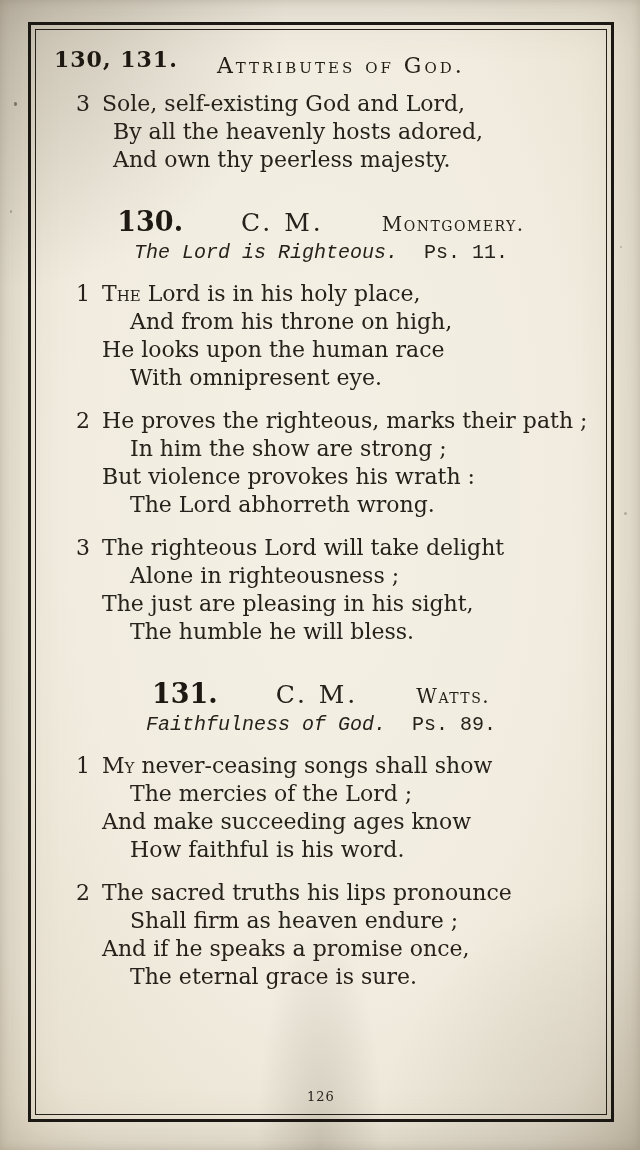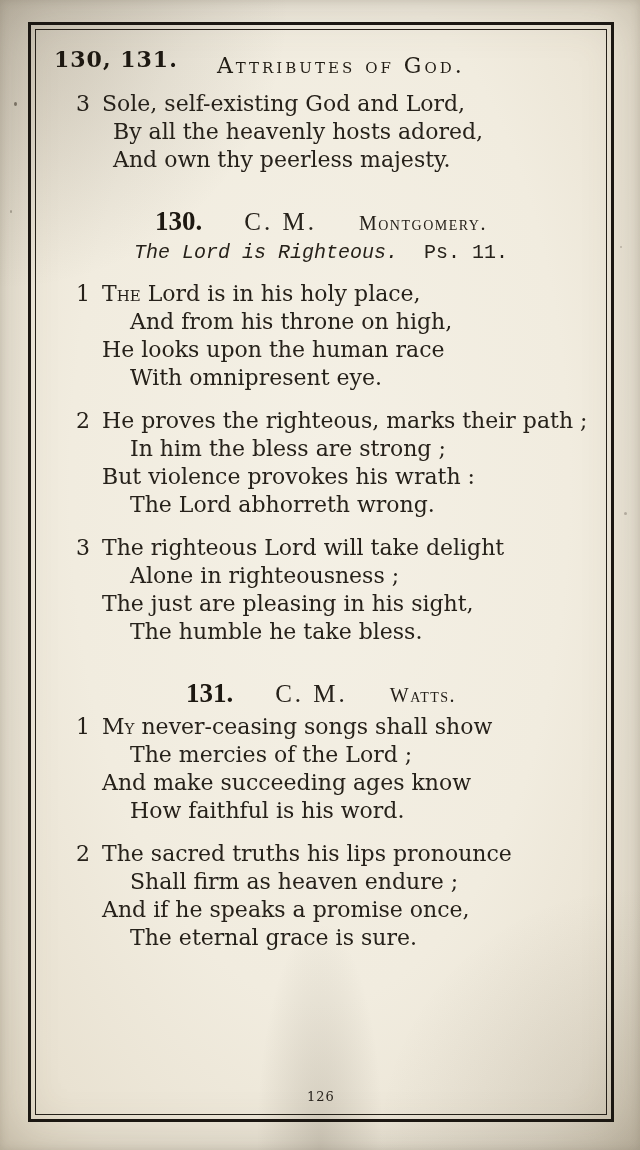--- a/index.html
+++ b/index.html
@@ -92,25 +92,24 @@
   }
   .line { white-space: nowrap; }
   .line.ind { padding-left: 28px; }
   .topverse .line.cont { padding-left: 11px; }
   .lead { font-variant: small-caps; }
   
   .hymn-heading {
     display: flex;
     justify-content: center;
     align-items: baseline;
-    gap: 42px;
+    gap: 58px;
     margin-top: 32px;
     margin-bottom: 4px;
     white-space: nowrap;
-    font-family: Liberation Serif, serif;
   }
   .hymn-no {
     font-size: 27px;
     font-weight: 700;
     color: #1d1811;
   }
   .hymn-meter {
     font-size: 25px;
     letter-spacing: 3px;
   }
@@ -192,37 +191,41 @@
           <span class="vnum">1</span>
           <div class="line"><span class="lead">The</span> <span>Lord is in his holy place,</span></div>
           <div class="line ind">And from his throne on high,</div>
           <div class="line">He looks upon the human race</div>
           <div class="line ind">With omnipresent eye.</div>
         </div>
 
         <div class="verse">
           <span class="vnum">2</span>
           <div class="line">He proves the righteous, marks their path ;</div>
-          <div class="line ind">In him the bless are strong ;</div>
+          <div class="line ind">In him the show are strong ;</div>
           <div class="line">But violence provokes his wrath :</div>
           <div class="line ind">The Lord abhorreth wrong.</div>
         </div>
 
         <div class="verse">
           <span class="vnum">3</span>
           <div class="line">The righteous Lord will take delight</div>
           <div class="line ind">Alone in righteousness ;</div>
           <div class="line">The just are pleasing in his sight,</div>
-          <div class="line ind">The humble he take bless.</div>
+          <div class="line ind">The humble he will bless.</div>
         </div>
 
         <div class="hymn-heading">
           <span class="hymn-no">131.</span>
           <span class="hymn-meter">C. M.</span>
           <span class="hymn-author">Watts.</span>
+        </div>
+        <div class="hymn-sub">
+          <span class="sub-title">Faithfulness of God.</span>
+          <span class="sub-ref">Ps. 89.</span>
         </div>
 
         <div class="verse">
           <span class="vnum">1</span>
           <div class="line"><span class="lead">My</span> <span>never-ceasing songs shall show</span></div>
           <div class="line ind">The mercies of the Lord ;</div>
           <div class="line">And make succeeding ages know</div>
           <div class="line ind">How faithful is his word.</div>
         </div>
 

